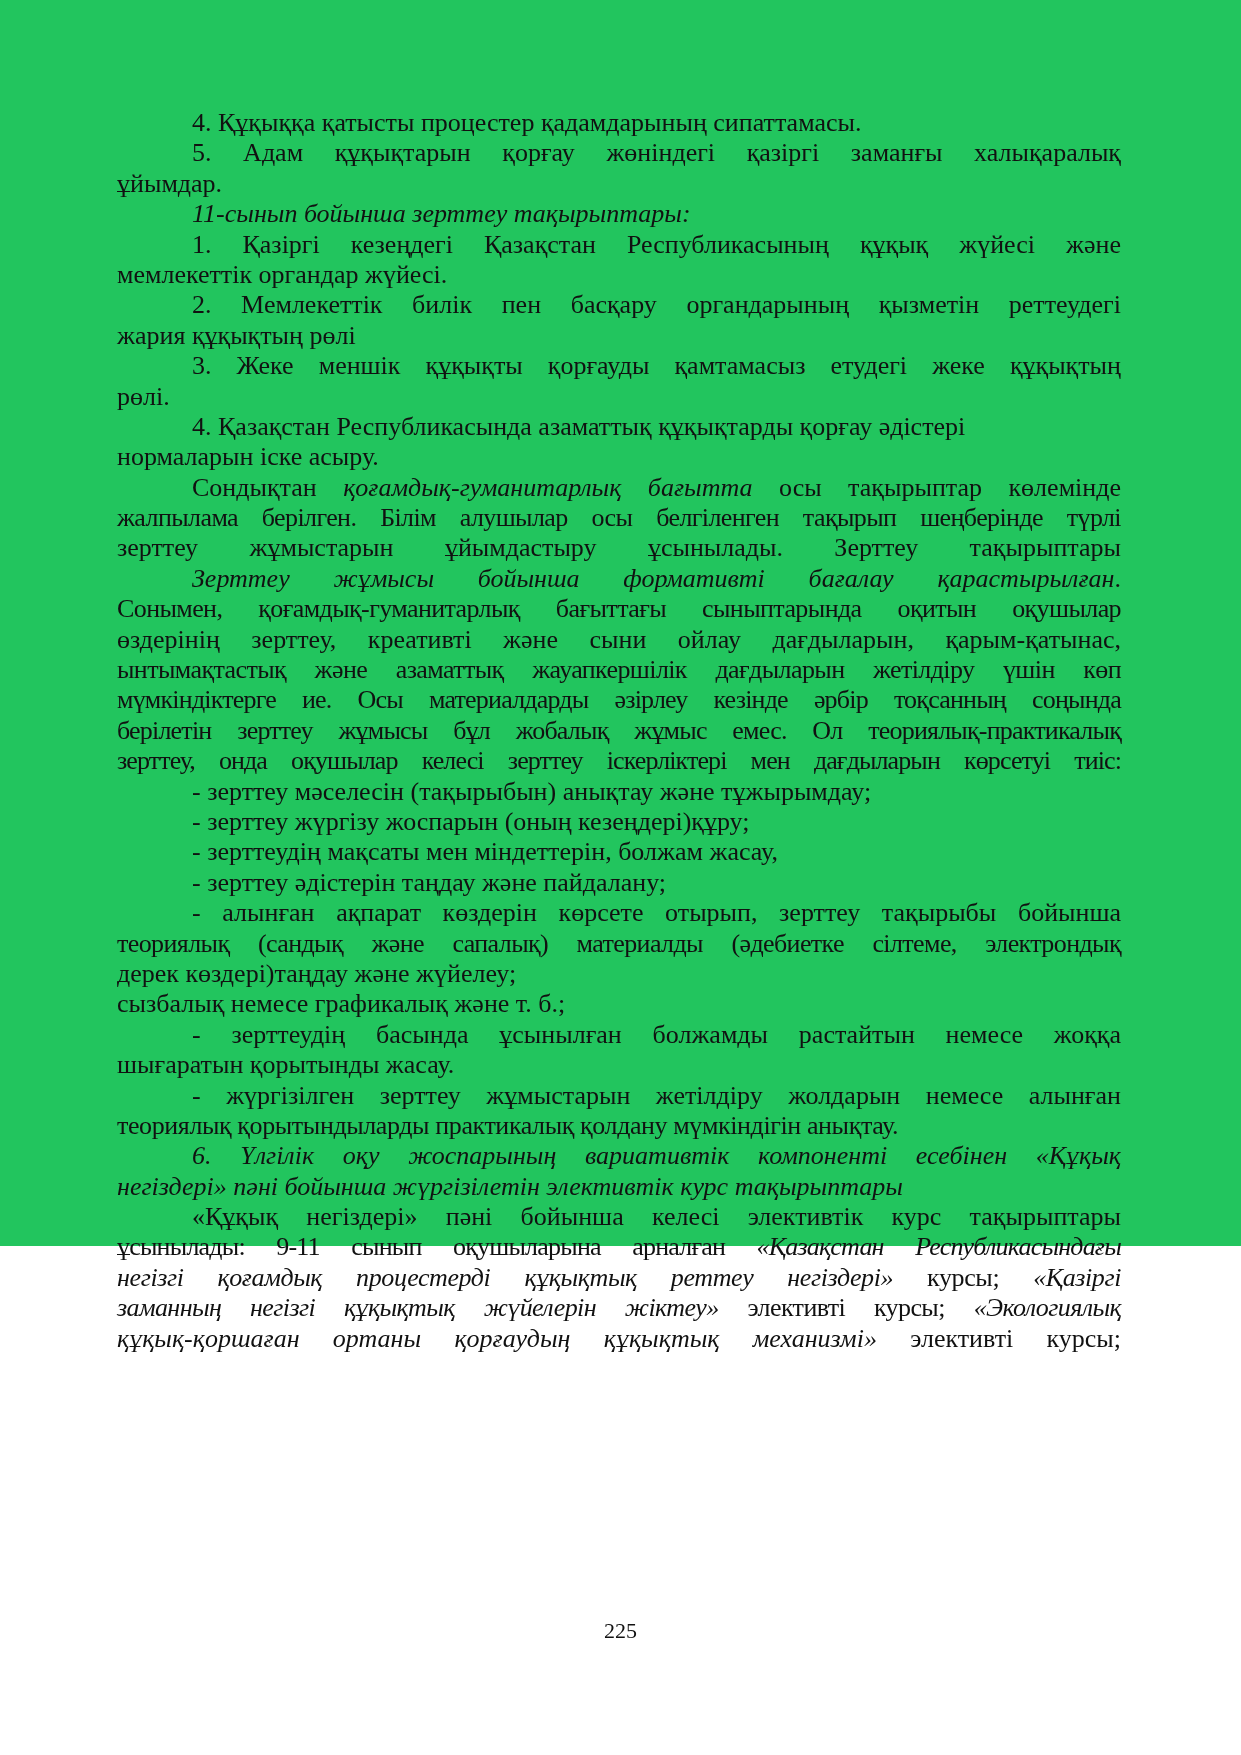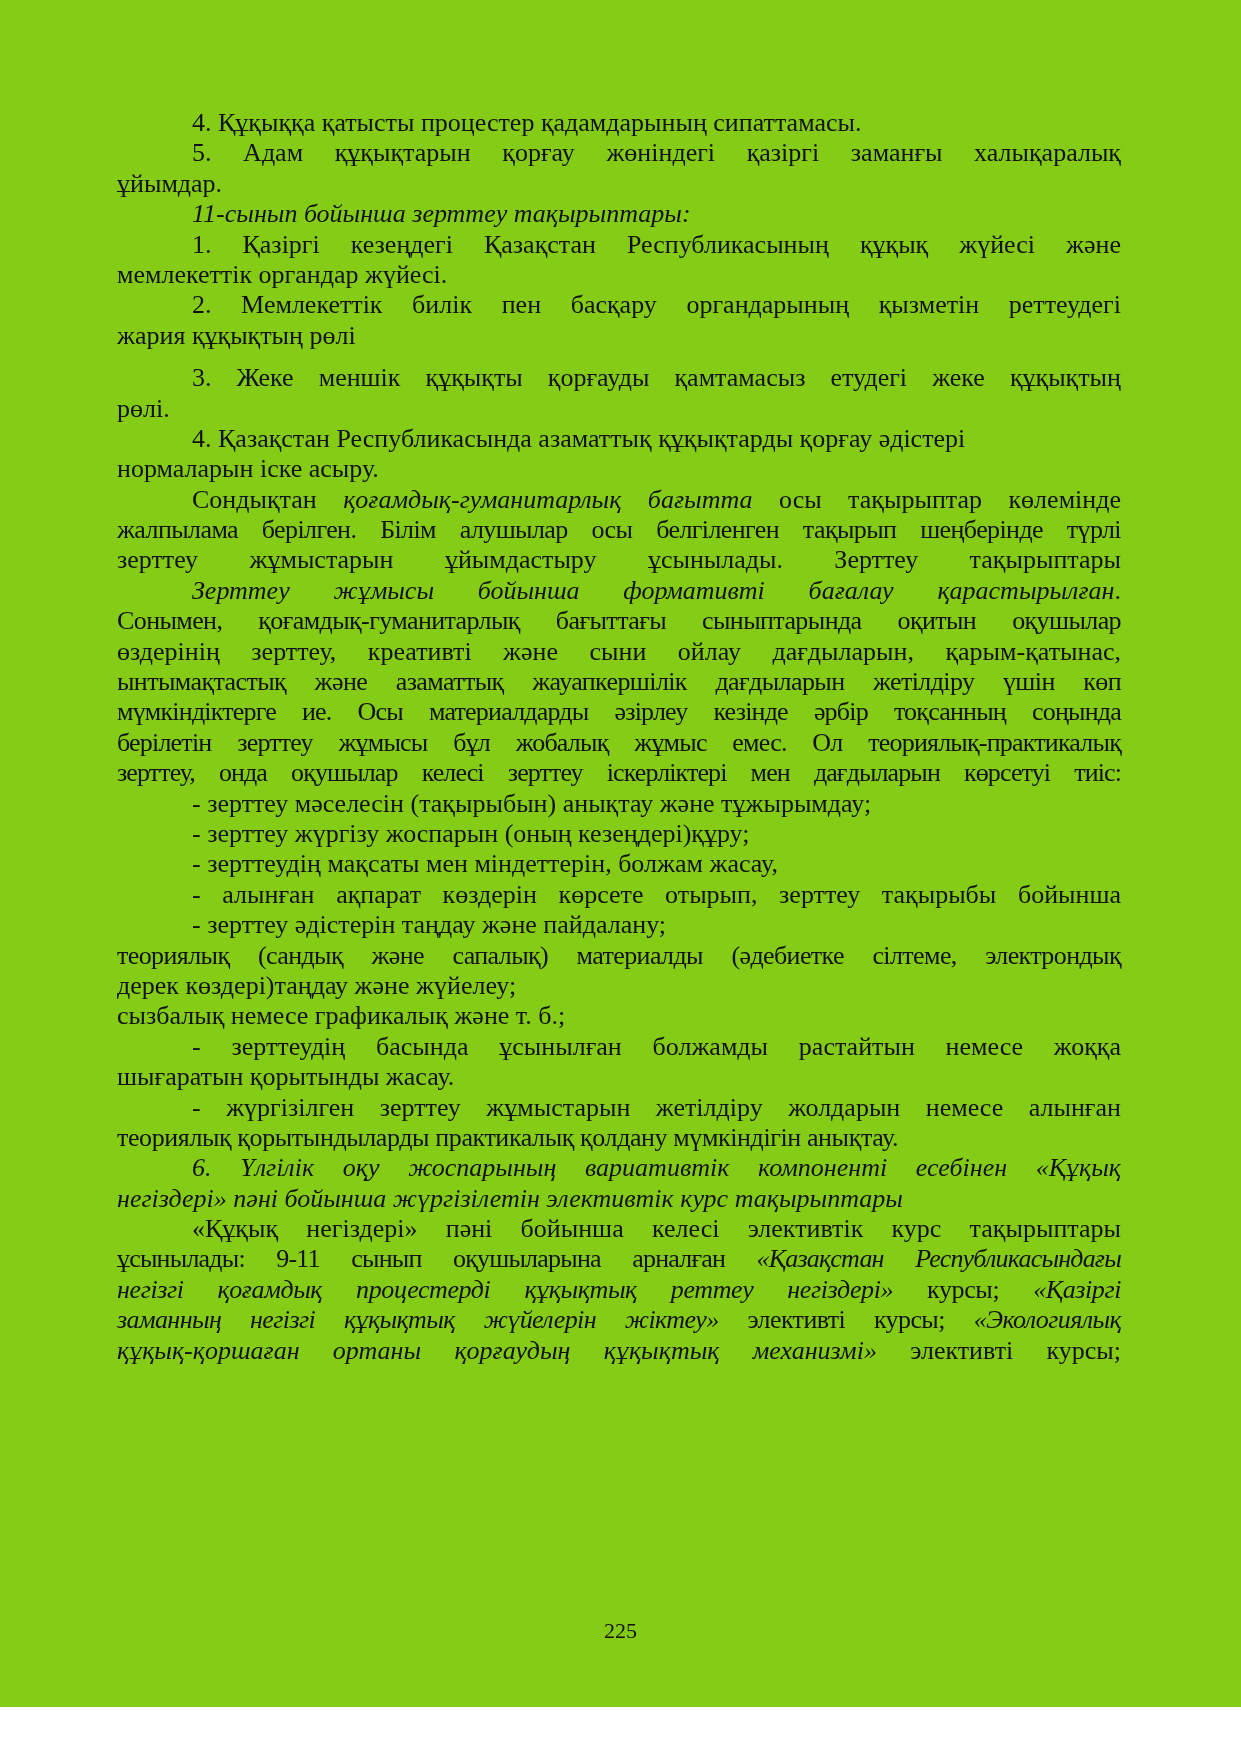--- a/index.html
+++ b/index.html
@@ -1,19 +1,19 @@
 <!DOCTYPE html>
 <html><head>
 <meta charset="utf-8">
 <style>
   html, body { margin: 0; padding: 0; background: #ffffff; }
   body { width: 1241px; height: 1755px; position: relative; overflow: hidden; }
   .page {
-    position: absolute; left: 0; top: 0; width: 1241px; height: 1707px;
-    background: #84cc16; color: #111111;
+    position: absolute; left: 0; top: 0; width: 1241px; height: 1246px;
+    background: #22c55e; color: #111111;
     font-family: "Liberation Serif", "DejaVu Serif", serif;
   }
   .text-block {
     position: absolute; left: 117px; top: 108px; width: 1004px;
   }
   .line {
     height: 30.4px; line-height: 30.4px; font-size: 26px;
     white-space: nowrap; overflow: visible;
     transform-origin: left center;
   }
@@ -46,21 +46,21 @@
 
     <div class="line ind justify">
         <span class="inner" style="display: block; white-space: normal; width: 929px;">1. Қазіргі кезеңдегі Қазақстан Республикасының құқық жүйесі және</span>
       </div>
     <div class="line"><span class="inner">мемлекеттік органдар жүйесі.</span></div>
     <div class="line ind justify">
         <span class="inner" style="display: block; white-space: normal; width: 929px;">2. Мемлекеттік билік пен басқару органдарының қызметін реттеудегі</span>
       </div>
     <div class="line"><span class="inner">жария құқықтың рөлі</span></div>
     <div class="line ind justify">
-        <span class="inner" style="display: block; white-space: normal; width: 929px; margin-top: 12px;">3. Жеке меншік құқықты қорғауды қамтамасыз етудегі жеке құқықтың</span>
+        <span class="inner" style="display: block; white-space: normal; width: 929px;">3. Жеке меншік құқықты қорғауды қамтамасыз етудегі жеке құқықтың</span>
       </div>
     <div class="line"><span class="inner">рөлі.</span></div>
     <div class="line ind"><span class="inner">4. Қазақстан Республикасында азаматтық құқықтарды қорғау әдістері</span></div>
     <div class="line"><span class="inner">нормаларын іске асыру.</span></div>
 
     <div class="line ind justify">
         <span class="inner" style="display: block; white-space: normal; width: 929px;"><span>Сондықтан </span><span class="it">қоғамдық-гуманитарлық бағытта</span><span> осы тақырыптар көлемінде</span></span>
       </div>
     <div class="line justify">
         <span class="inner" style="letter-spacing: -0.6px; display: block; white-space: normal; width: 1004px;">жалпылама берілген. Білім алушылар осы белгіленген тақырып шеңберінде түрлі</span>
@@ -87,24 +87,24 @@
     <div class="line justify">
         <span class="inner" style="letter-spacing: -0.8px; display: block; white-space: normal; width: 1004px;">берілетін зерттеу жұмысы бұл жобалық жұмыс емес. Ол теориялық-практикалық</span>
       </div>
     <div class="line justify">
         <span class="inner" style="letter-spacing: -0.9px; display: block; white-space: normal; width: 1004px;">зерттеу, онда оқушылар келесі зерттеу іскерліктері мен дағдыларын көрсетуі тиіс:</span>
       </div>
 
     <div class="line ind"><span class="inner">- зерттеу мәселесін (тақырыбын) анықтау және тұжырымдау;</span></div>
     <div class="line ind"><span class="inner">- зерттеу жүргізу жоспарын (оның кезеңдері)құру;</span></div>
     <div class="line ind"><span class="inner">- зерттеудің мақсаты мен міндеттерін, болжам жасау,</span></div>
+    <div class="line ind"><span class="inner">- зерттеу әдістерін таңдау және пайдалану;</span></div>
     <div class="line ind justify">
         <span class="inner" style="display: block; white-space: normal; width: 929px;">- алынған ақпарат көздерін көрсете отырып, зерттеу тақырыбы бойынша</span>
       </div>
-    <div class="line ind"><span class="inner">- зерттеу әдістерін таңдау және пайдалану;</span></div>
     <div class="line justify">
         <span class="inner" style="letter-spacing: -0.6px; display: block; white-space: normal; width: 1004px;">теориялық (сандық және сапалық) материалды (әдебиетке сілтеме, электрондық</span>
       </div>
     <div class="line"><span class="inner">дерек көздері)таңдау және жүйелеу;</span></div>
     <div class="line"><span class="inner">сызбалық немесе графикалық және т. б.;</span></div>
     <div class="line ind justify">
         <span class="inner" style="display: block; white-space: normal; width: 929px;">- зерттеудің басында ұсынылған болжамды  растайтын немесе жоққа</span>
       </div>
     <div class="line"><span class="inner">шығаратын қорытынды жасау.</span></div>
     <div class="line ind justify">

